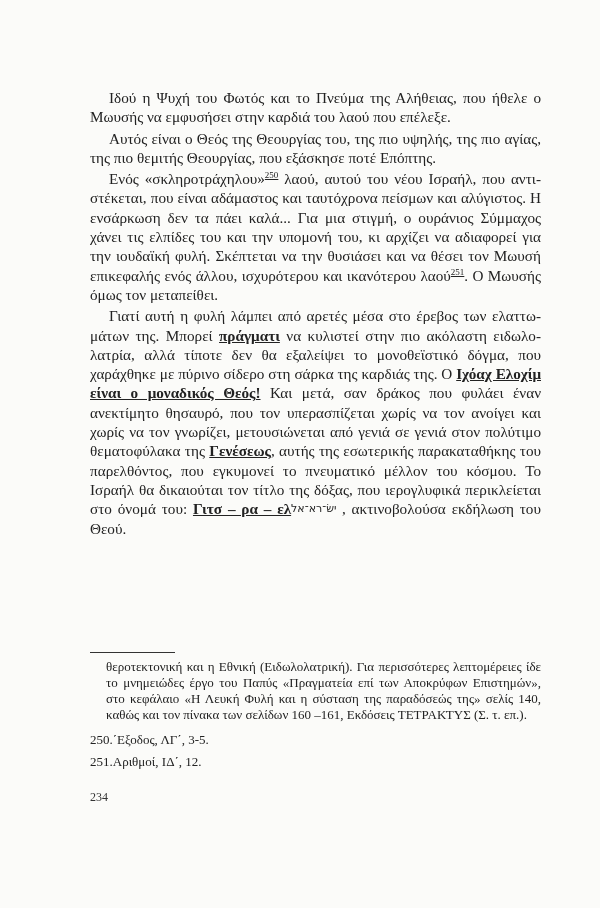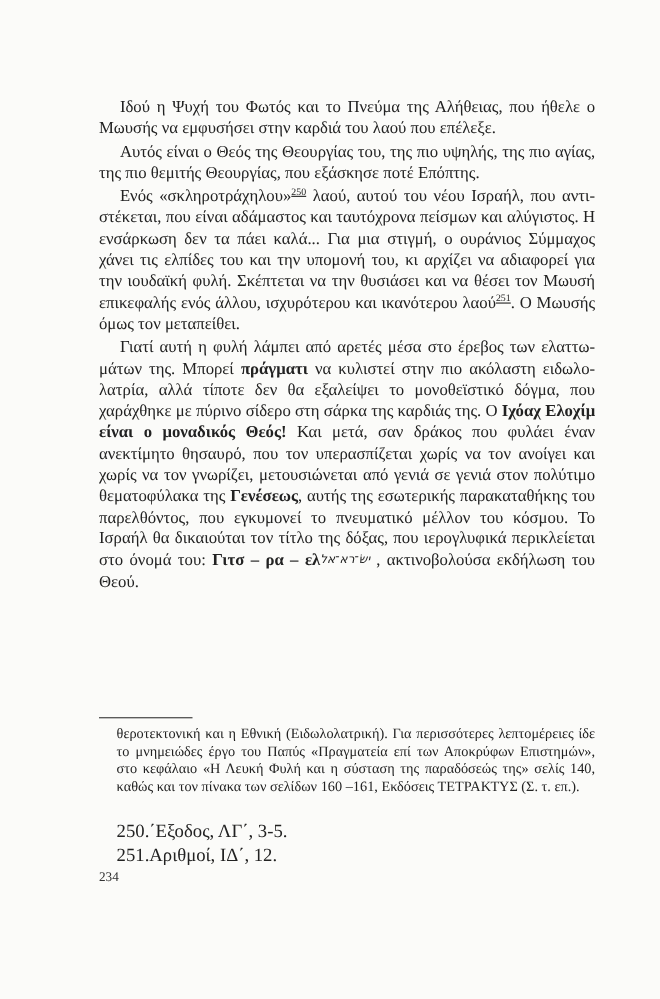--- a/index.html
+++ b/index.html
@@ -15,31 +15,31 @@
   .body-text p {
     margin: 0;
     font-size: 15.2px;
     line-height: 19.3px;
     text-align: justify;
     text-indent: 19px;
     hyphens: manual;
   }
   .body-text p + p { margin-top: 2px; }
   sup { font-size: 9px; line-height: 0; vertical-align: 6px; text-decoration: underline; }
-  b { font-weight: bold; }
-  .hebrew { font-size: 11px; font-family: "DejaVu Sans", sans-serif; vertical-align: 2px; font-style: italic; }
+  b { font-weight: bold; text-decoration: underline; }
+  .hebrew { font-size: 11px; font-family: "DejaVu Sans", sans-serif; vertical-align: 2px; }
   .rule { position: absolute; left: 90px; top: 652px; width: 85px; height: 1px; background: #333; }
   .footnotes { position: absolute; left: 90px; top: 659px; width: 451px; }
   .fn-cont {
     margin: 0 0 12px 16px;
     font-size: 13px; line-height: 16px;
     text-align: justify;
   }
   .fn {
-    margin: 16px; font-size: 17px; line-height: 16px;
+    margin: 0; font-size: 13px; line-height: 16px;
   }
   .fn-250 { position: absolute; left: 0; top: 73px; }
   .fn-251 { position: absolute; left: 0; top: 95px; text-align: right; }
   .page-number { position: absolute; left: 90px; top: 790px; font-size: 12px; color: #333; }
 </style>
 </head>
 <body>
 
 <div class="page">
   <div class="body-text" id="body-text">

